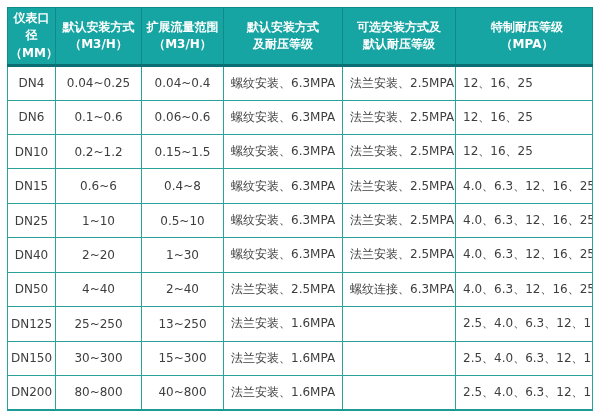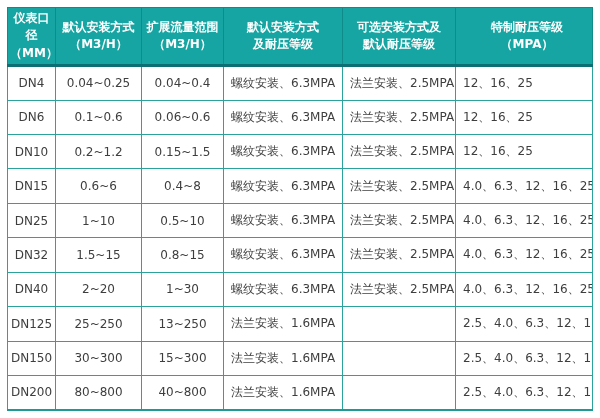--- a/index.html
+++ b/index.html
@@ -139,33 +139,33 @@
         </tr>
         <tr>
           <td>DN25</td>
           <td>1~10</td>
           <td>0.5~10</td>
           <td>螺纹安装、6.3MPA</td>
           <td>法兰安装、2.5MPA</td>
           <td>4.0、6.3、12、16、25</td>
         </tr>
         <tr>
-          <td>DN32</td>
-          <td>1.5~15</td>
-          <td>0.8~15</td>
+          <td>DN40</td>
+          <td>2~20</td>
+          <td>1~30</td>
           <td>螺纹安装、6.3MPA</td>
           <td>法兰安装、2.5MPA</td>
           <td>4.0、6.3、12、16、25</td>
         </tr>
         <tr>
-          <td>DN40</td>
-          <td>2~20</td>
-          <td>1~30</td>
-          <td>螺纹安装、6.3MPA</td>
+          <td>DN50</td>
+          <td>4~40</td>
+          <td>2~40</td>
           <td>法兰安装、2.5MPA</td>
+          <td>螺纹连接、6.3MPA</td>
           <td>4.0、6.3、12、16、25</td>
         </tr>
         <tr>
           <td>DN125</td>
           <td>25~250</td>
           <td>13~250</td>
           <td>法兰安装、1.6MPA</td>
           <td></td>
           <td>2.5、4.0、6.3、12、16</td>
         </tr>

